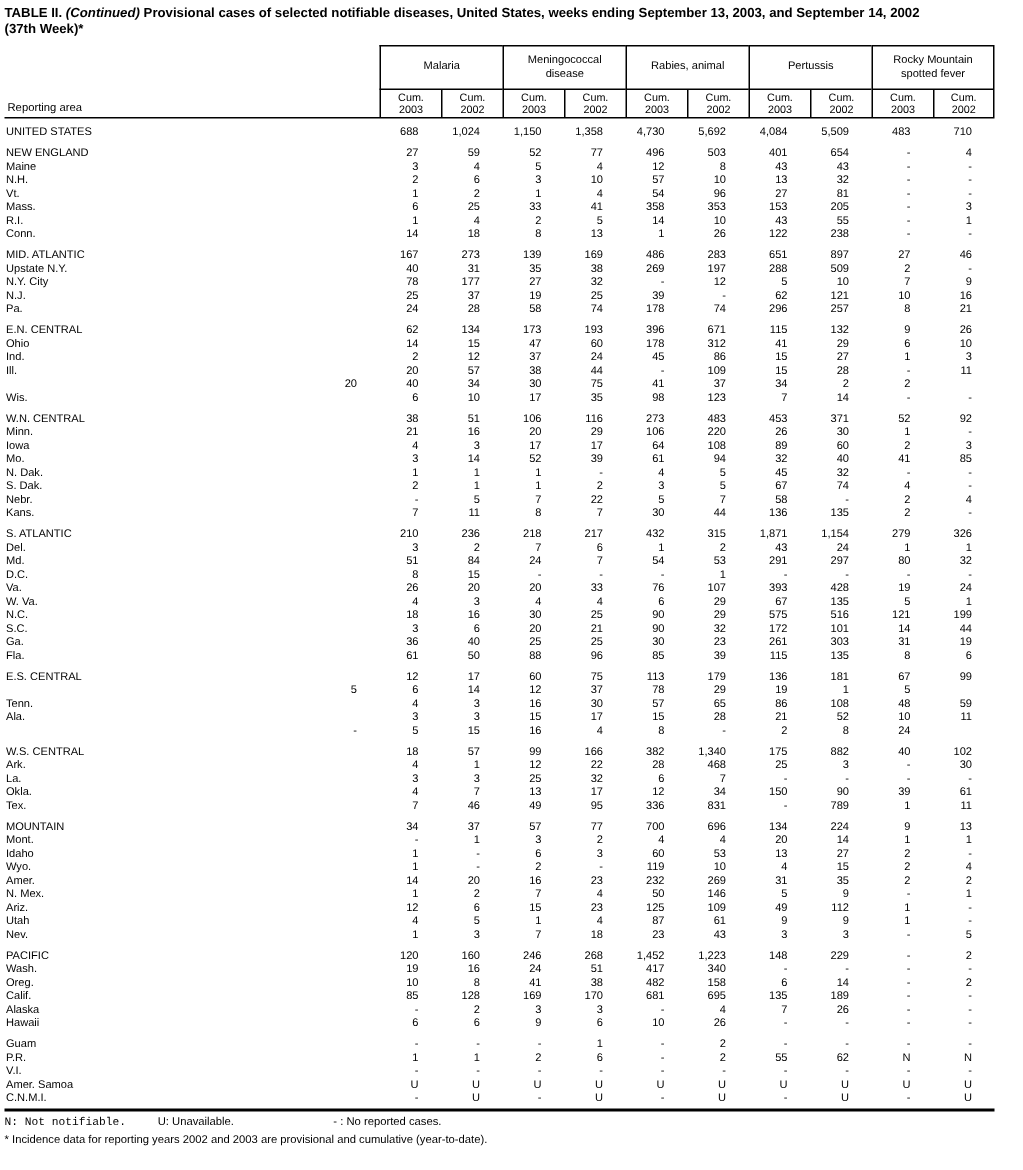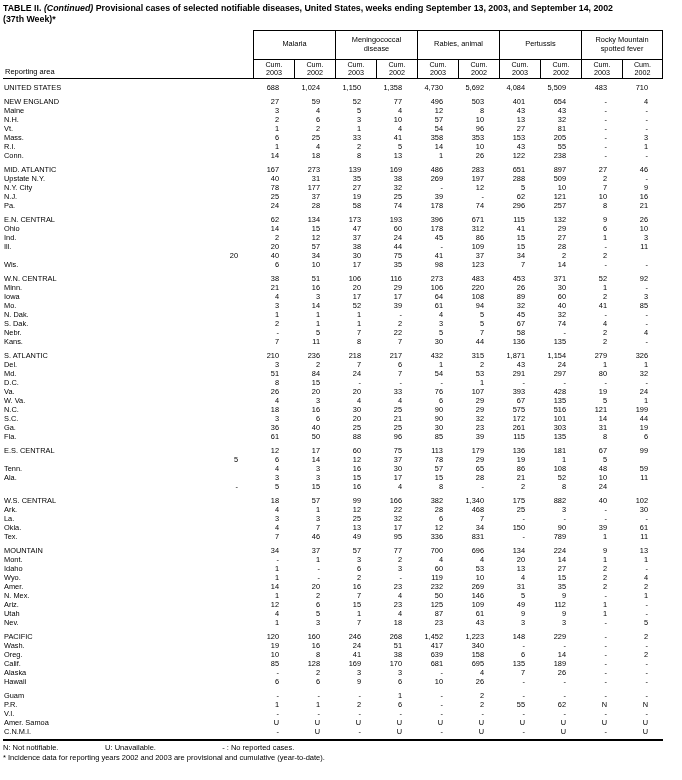--- a/index.html
+++ b/index.html
@@ -26,21 +26,21 @@
   .tbody { padding-top:4px; }
   .row { display:grid; grid-template-columns:250px repeat(10,1fr); height:9px; line-height:9px; font-size:7.4px; }
   .row.gap { margin-top:5px; }
   .row .area { padding-left:1px; white-space:nowrap; overflow:hidden; }
   .row .val { text-align:right; padding-right:15px; white-space:nowrap; }
 
   .bottom-rule { height:2.6px; background:#000; margin-top:3px; }
 
   .foot { font-size:7.5px; margin-top:2px; line-height:1.3; }
   .legend span { display:inline-block; }
-  .legend .l1 { width:100px; }
+  .legend .l1 { width:100px;font-family:Liberation Mono, monospace; }
   .legend .l2 { width:115px; }
 </style>
 </head>
 <body>
 
 <div class="page">
 
   <div class="title">
     <span>TABLE II.</span>
     <span class="continued">(Continued)</span>
@@ -836,21 +836,21 @@
         <div class="val">-</div>
         <div class="val">-</div>
         <div class="val">-</div>
       </div>
       <div class="row">
         <div class="area">Oreg.</div>
         <div class="val">10</div>
         <div class="val">8</div>
         <div class="val">41</div>
         <div class="val">38</div>
-        <div class="val">639</div>
+        <div class="val">482</div>
         <div class="val">158</div>
         <div class="val">6</div>
         <div class="val">14</div>
         <div class="val">-</div>
         <div class="val">2</div>
       </div>
       <div class="row">
         <div class="area">Calif.</div>
         <div class="val">85</div>
         <div class="val">128</div>

